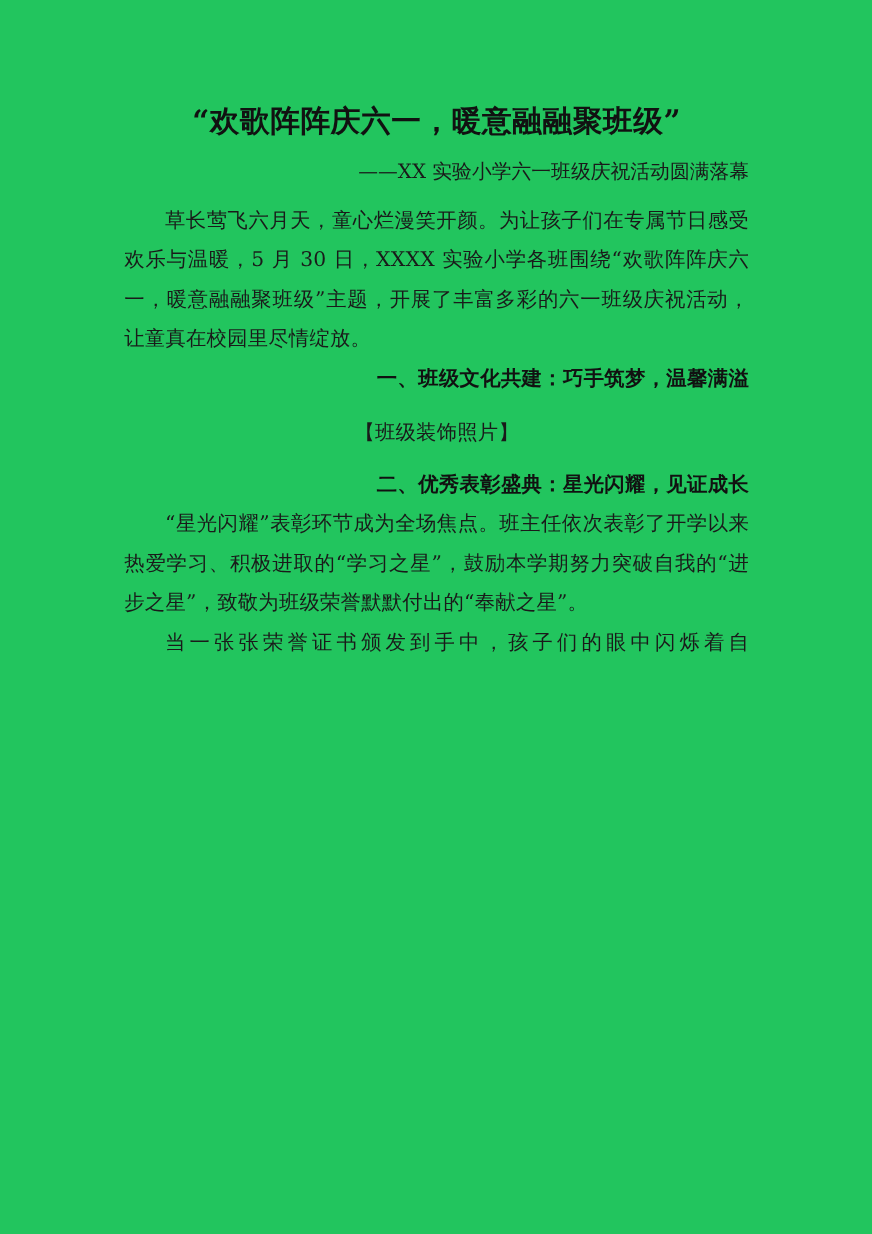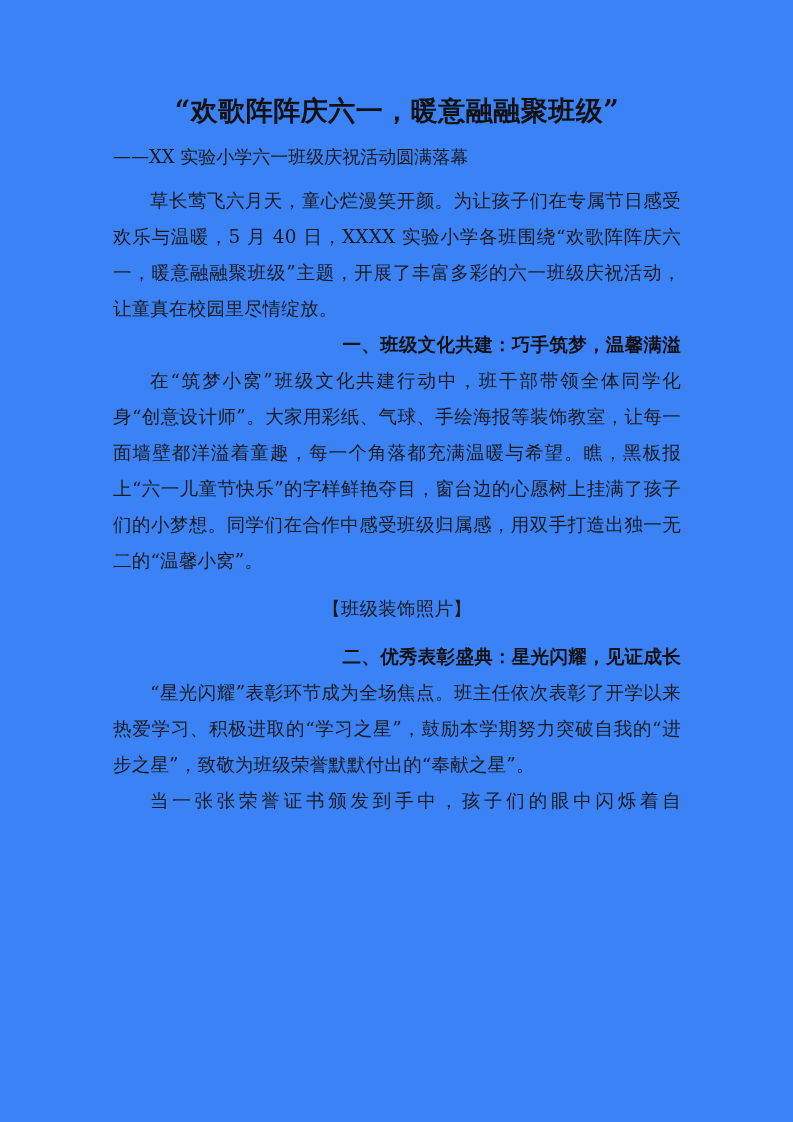--- a/index.html
+++ b/index.html
@@ -13,21 +13,21 @@
     overflow: hidden;
     font-family: "DejaVu Serif", "Liberation Serif", serif;
     color: #1a1a1a;
     -webkit-font-smoothing: antialiased;
   }
 
   .page {
     position: relative;
     width: 793px;
     height: 1122px;
-    background: #3b82f6;
+    background: #22c55e;
     box-sizing: border-box;
   }
 
   .content {
     position: absolute;
     left: 113px;
     top: 0;
     width: 568px;   
   }
 
@@ -45,21 +45,21 @@
     white-space: nowrap;
   }
 
   .doc-subtitle {
     margin: 0;
     padding-top: 13px;
     font-family: "DejaVu Serif", "Liberation Serif", serif;
     font-weight: 400;
     font-size: 18px;
     line-height: 30px;
-    text-align: left;
+    text-align: right;
     color: #1a1a1a;
     white-space: nowrap;
   }
 
   
   .body-block {
     padding-top: 11px;
   }
 
   p.para {
@@ -107,23 +107,22 @@
 <body>
 
 <div class="page">
   <div class="content">
 
     <h1 class="doc-title">“欢歌阵阵庆六一，暖意融融聚班级”</h1>
 
     <div class="doc-subtitle">——XX 实验小学六一班级庆祝活动圆满落幕</div>
 
     <div class="body-block">
-        <p class="para">草长莺飞六月天，童心烂漫笑开颜。为让孩子们在专属节日感受欢乐与温暖，5 月 40 日，XXXX 实验小学各班围绕“欢歌阵阵庆六一，暖意融融聚班级”主题，开展了丰富多彩的六一班级庆祝活动，让童真在校园里尽情绽放。</p>
+        <p class="para">草长莺飞六月天，童心烂漫笑开颜。为让孩子们在专属节日感受欢乐与温暖，5 月 30 日，XXXX 实验小学各班围绕“欢歌阵阵庆六一，暖意融融聚班级”主题，开展了丰富多彩的六一班级庆祝活动，让童真在校园里尽情绽放。</p>
         <h2 class="section-heading">一、班级文化共建：巧手筑梦，温馨满溢</h2>
-        <p class="para">在“筑梦小窝”班级文化共建行动中，班干部带领全体同学化身“创意设计师”。大家用彩纸、气球、手绘海报等装饰教室，让每一面墙壁都洋溢着童趣，每一个角落都充满温暖与希望。瞧，黑板报上“六一儿童节快乐”的字样鲜艳夺目，窗台边的心愿树上挂满了孩子们的小梦想。同学们在合作中感受班级归属感，用双手打造出独一无二的“温馨小窝”。</p>
         <p class="photo-placeholder">【班级装饰照片】</p>
         <h2 class="section-heading">二、优秀表彰盛典：星光闪耀，见证成长</h2>
         <p class="para">“星光闪耀”表彰环节成为全场焦点。班主任依次表彰了开学以来热爱学习、积极进取的“学习之星”，鼓励本学期努力突破自我的“进步之星”，致敬为班级荣誉默默付出的“奉献之星”。</p>
         <p class="para tail">当一张张荣誉证书颁发到手中，孩子们的眼中闪烁着自</p>
       </div>
 
   </div>
 </div>
 
 </body></html>

